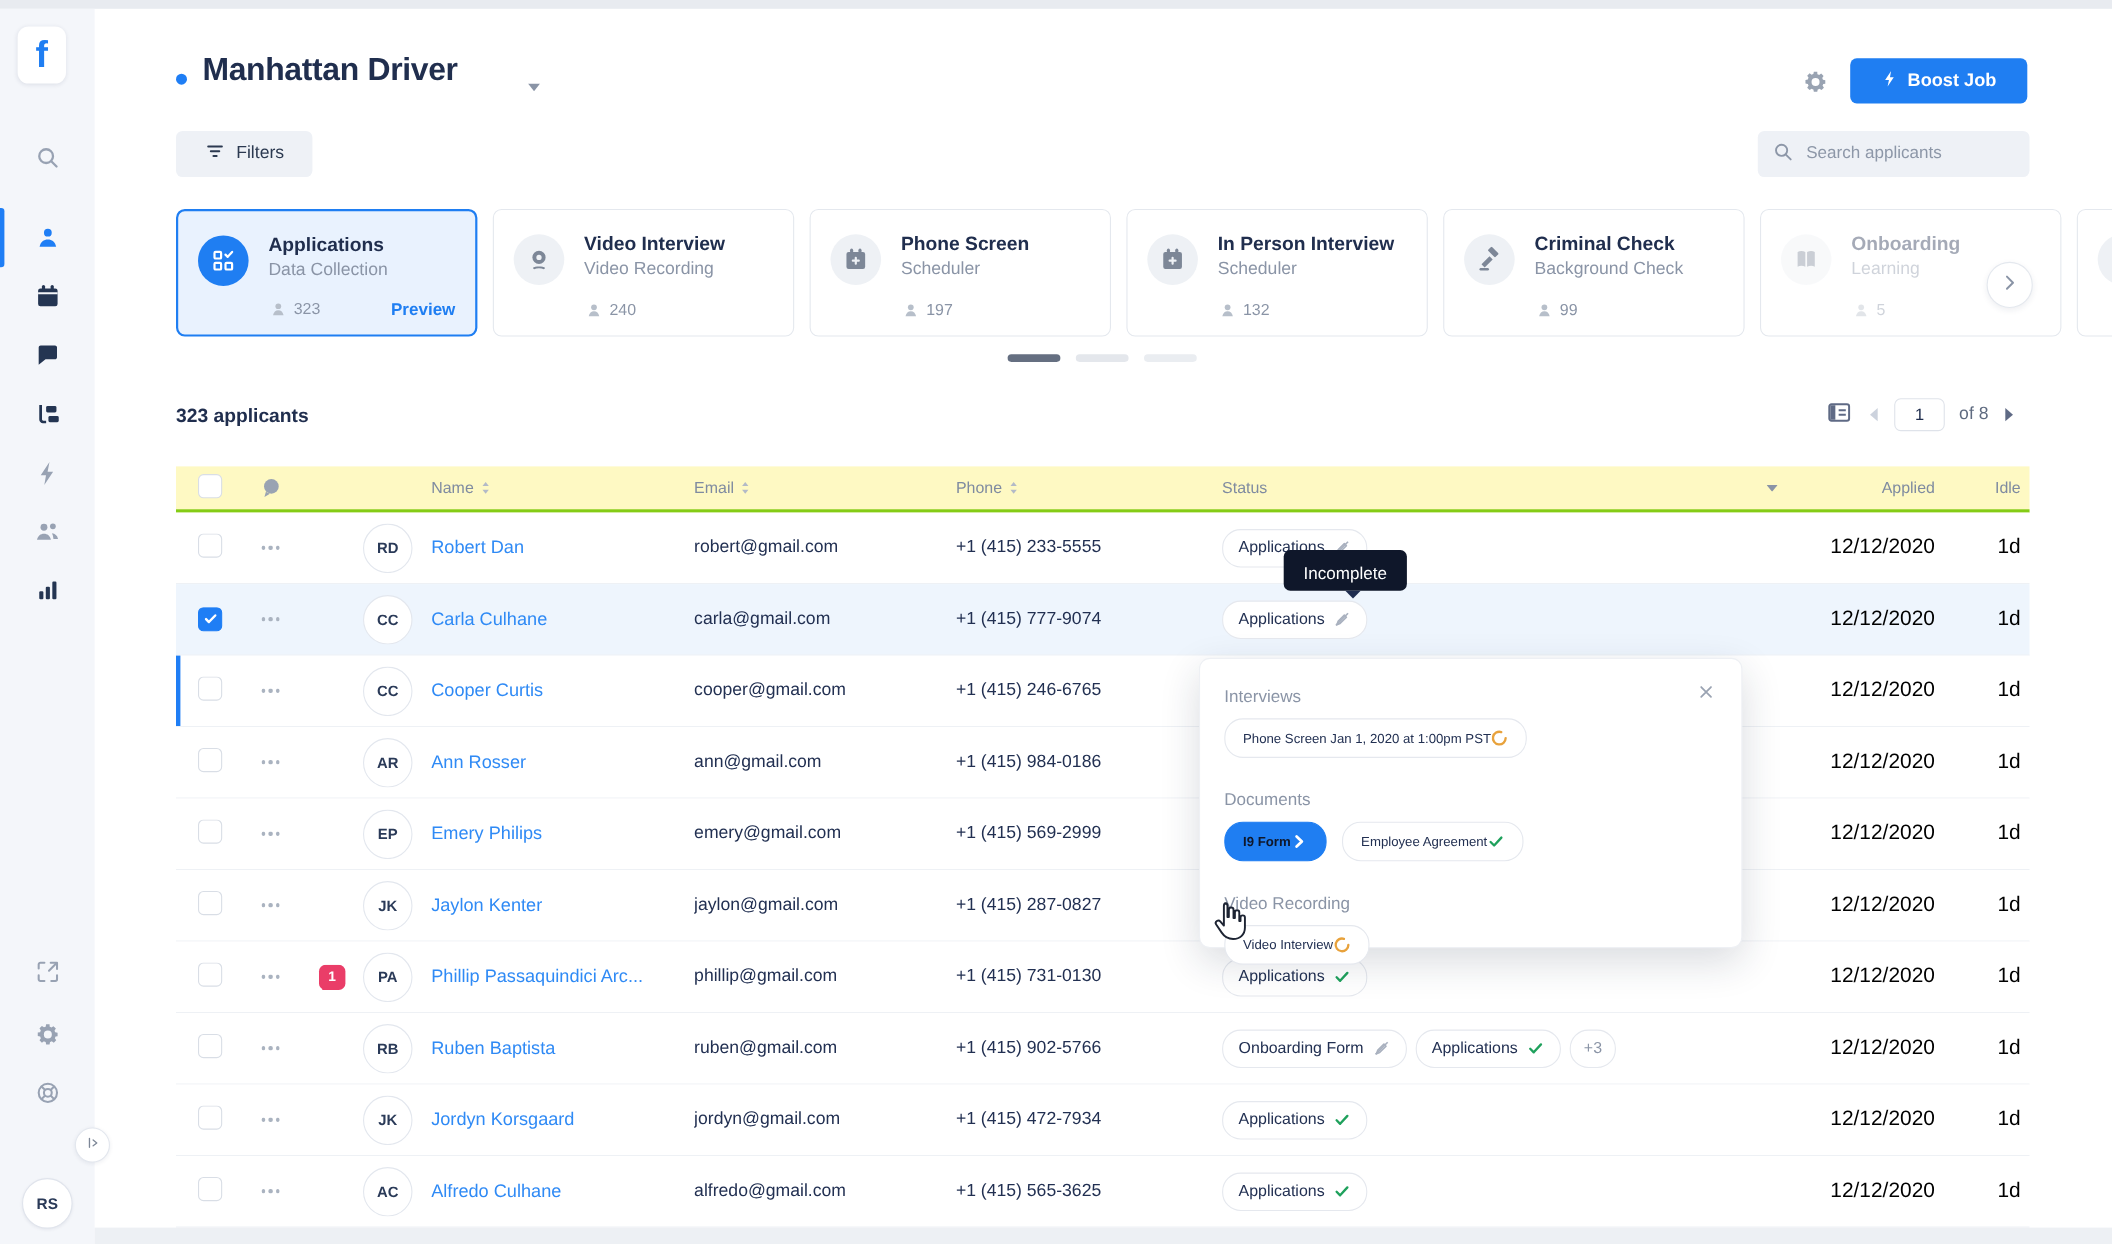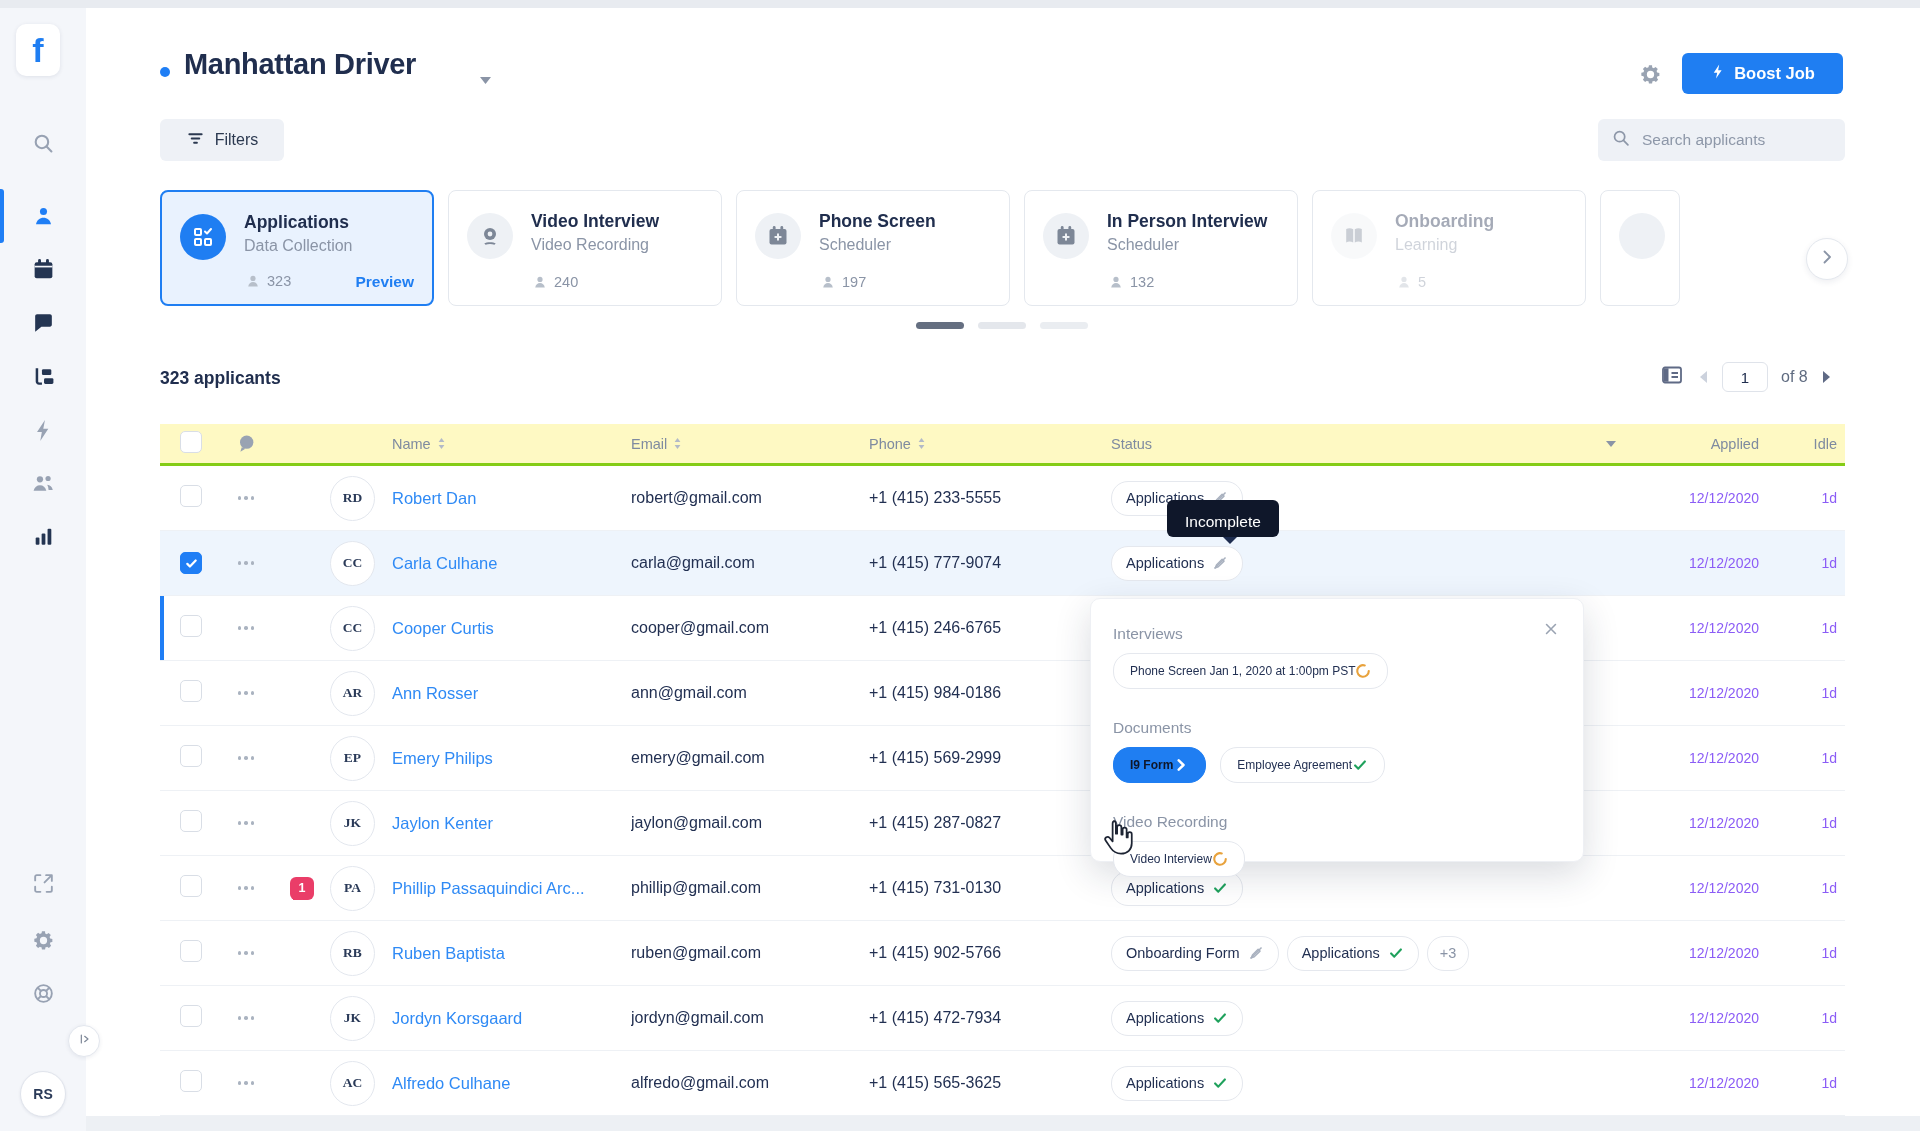--- a/index.html
+++ b/index.html
@@ -106,28 +106,28 @@
   .c-dots{display:flex;justify-content:center;gap:3px;cursor:pointer;}
   .c-dots i{width:3.5px;height:3.5px;border-radius:50%;background:#aab3c0;}
   .hdr-balloon{display:flex;justify-content:center;color:#99a3b2;}
   .hdr-balloon svg{width:21px;height:21px;}
   .c-badge{display:flex;justify-content:center;}
   .badge{position:relative;width:24px;height:23px;background:#ea3d68;border-radius:6px;color:#fff;
         font-size:12.5px;font-weight:700;display:flex;align-items:center;justify-content:center;}
   .badge::after{content:'';position:absolute;left:3px;bottom:-4px;width:0;height:0;
         border-left:6px solid #ea3d68;border-bottom:6px solid transparent;}
   .avatar{width:45px;height:45px;border-radius:50%;background:#fff;border:1px solid #e3e7ee;box-sizing:border-box;
-        display:inline-flex;align-items:center;justify-content:center;font-size:13.5px;font-weight:700;color:#2a3a58;font-family:Liberation Serif, serif;}
+        display:inline-flex;align-items:center;justify-content:center;font-size:13.5px;font-weight:700;color:#2a3a58;}
   .name-link{color:#2f8af5;font-size:16.5px;font-weight:500;cursor:pointer;}
   .c-email,.c-phone{font-size:16px;color:#223052;}
   .c-status{display:flex;align-items:center;gap:8px;overflow:visible;}
   .hdr-label{display:inline-flex;align-items:center;gap:6px;}
   .sort-ic{display:inline-flex;} .sort-ic svg{width:9px;height:13px;}
   .c-caret{display:flex;justify-content:center;color:#8a94a6;cursor:pointer;}
-  .c-applied,.c-idle{text-align:right;font-size:14px;color:#8b5cf6;}
+  .c-applied,.c-idle{text-align:right;font-size:19px;color:#000000;}
   .thead .c-applied,.thead .c-idle{font-size:14.5px;color:#7f8ba0;}
 
   
   .chip{display:inline-flex;align-items:center;gap:8px;height:33px;padding:0 14px;border:1px solid #e5e8ee;
         border-radius:17px;background:#fff;font-size:14.5px;color:#223052;cursor:pointer;flex:none;}
   .chip__icon{display:inline-flex;} .chip__icon svg{width:16px;height:16px;}
   .chip--count{color:#8a94a6;padding:0 12px;}
   .chip--primary{background:#1f7ef2;border-color:#1f7ef2;color:#0f172a;font-weight:700;}
   .chip--pop{height:34px;font-size:12px;padding:0 16px;gap:0;justify-content:space-between;}
 
@@ -395,20 +395,44 @@
       <span class="card__title">In Person Interview</span>
       <span class="card__subtitle">Scheduler</span>
       <span class="card__meta">
               <span class="m-ic" style="display: flex;">
                 <svg viewBox="0 0 14 14" fill="currentColor">
                   <circle cx="7" cy="4.4" r="2.6"></circle>
                   <path d="M2.2 12.6c.5-3 2.4-4.6 4.8-4.6s4.3 1.6 4.8 4.6z"></path>
                 </svg>
               </span>
               <span class="m-count">132</span>
+            </span>
+    </div>
+  </div>
+        <div class="card">
+    <div class="fade">
+      <span class="card__icon">
+              <svg viewBox="0 0 24 24">
+                <g fill="currentColor">
+                  <rect x="10.8" y="2.6" width="9.4" height="5" rx="1" transform="rotate(45 15.5 5.1)"></rect>
+                  <path d="M12.1 9l2.9 2.9-7.3 7.3-2.9-2.9z"></path>
+                  <rect x="3" y="19.6" width="8.6" height="2.2" rx="1.1"></rect>
+                </g>
+              </svg>
+            </span>
+      <span class="card__title">Criminal Check</span>
+      <span class="card__subtitle">Background Check</span>
+      <span class="card__meta">
+              <span class="m-ic" style="display: flex;">
+                <svg viewBox="0 0 14 14" fill="currentColor">
+                  <circle cx="7" cy="4.4" r="2.6"></circle>
+                  <path d="M2.2 12.6c.5-3 2.4-4.6 4.8-4.6s4.3 1.6 4.8 4.6z"></path>
+                </svg>
+              </span>
+              <span class="m-count">99</span>
             </span>
     </div>
   </div>
         <div class="card card--disabled">
     <div class="fade">
       <span class="card__icon">
               <svg viewBox="0 0 24 24">
                 <path fill="currentColor" d="M11.2 5.2C9 3.9 6.4 3.9 4.2 5v13.4c2.2-1.1 4.8-1.1 7 .2zM12.8 5.2c2.2-1.3 4.8-1.3 7-.2v13.4c-2.2-1.1-4.8-1.1-7 .2z"></path>
               </svg>
             </span>

